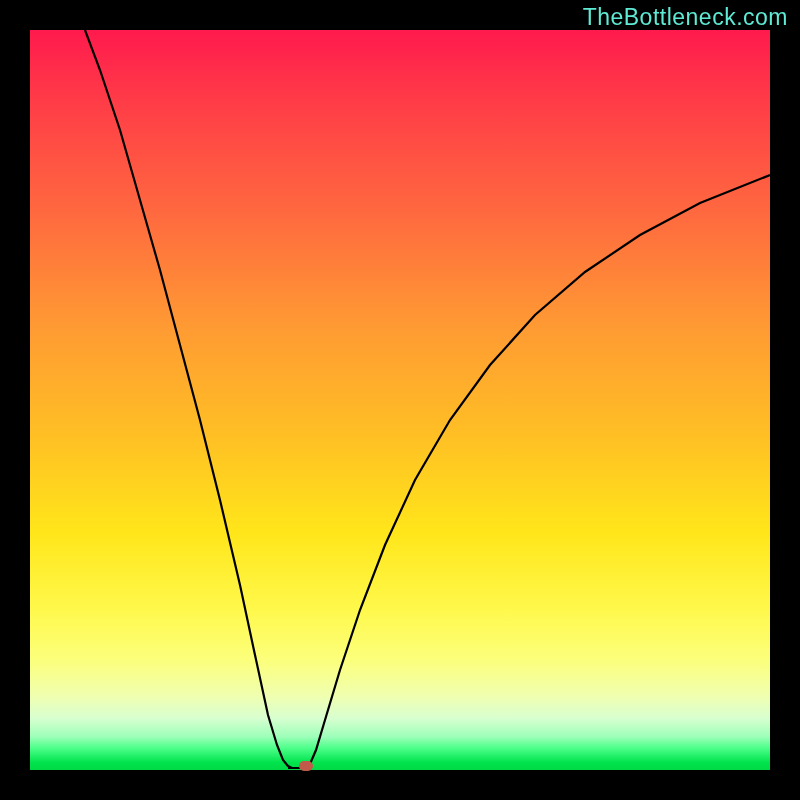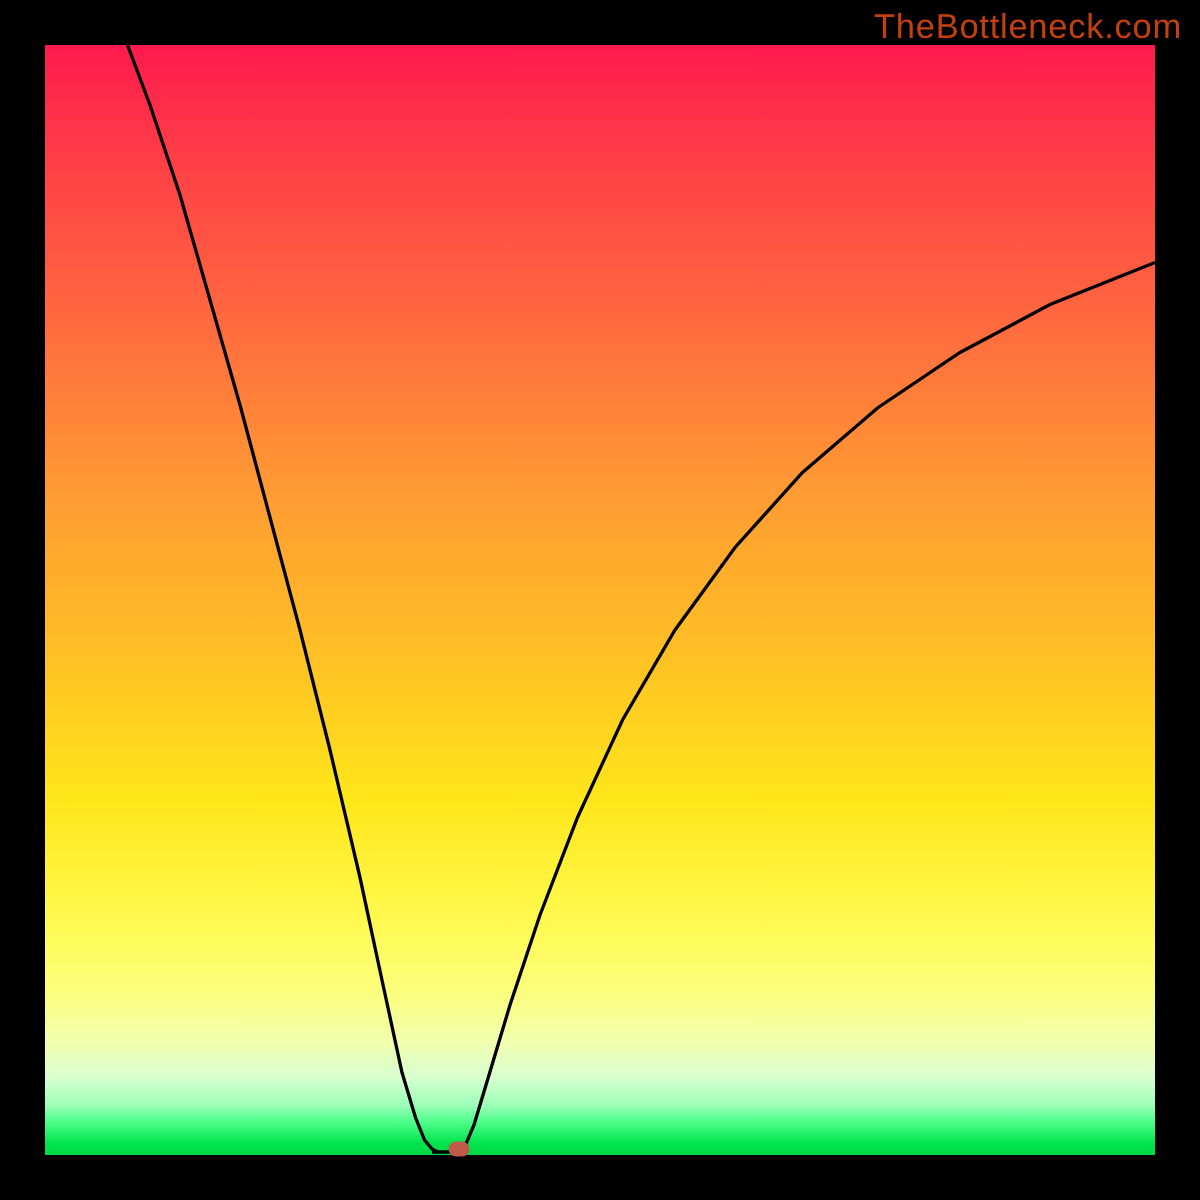--- a/index.html
+++ b/index.html
@@ -13,21 +13,21 @@
   .outer {
     width: 800px;
     height: 800px;
     background: #000;
     position: relative;
   }
   .watermark {
     position: absolute;
     top: 4px;
     right: 12px;
-    color: #c2410c;
+    color: #5eead4;
     font-size: 23px;
     font-weight: 500;
     letter-spacing: 0.5px;
     z-index: 5;
   }
   .plot {
     position: absolute;
     left: 30px;
     top: 30px;
     width: 740px;

